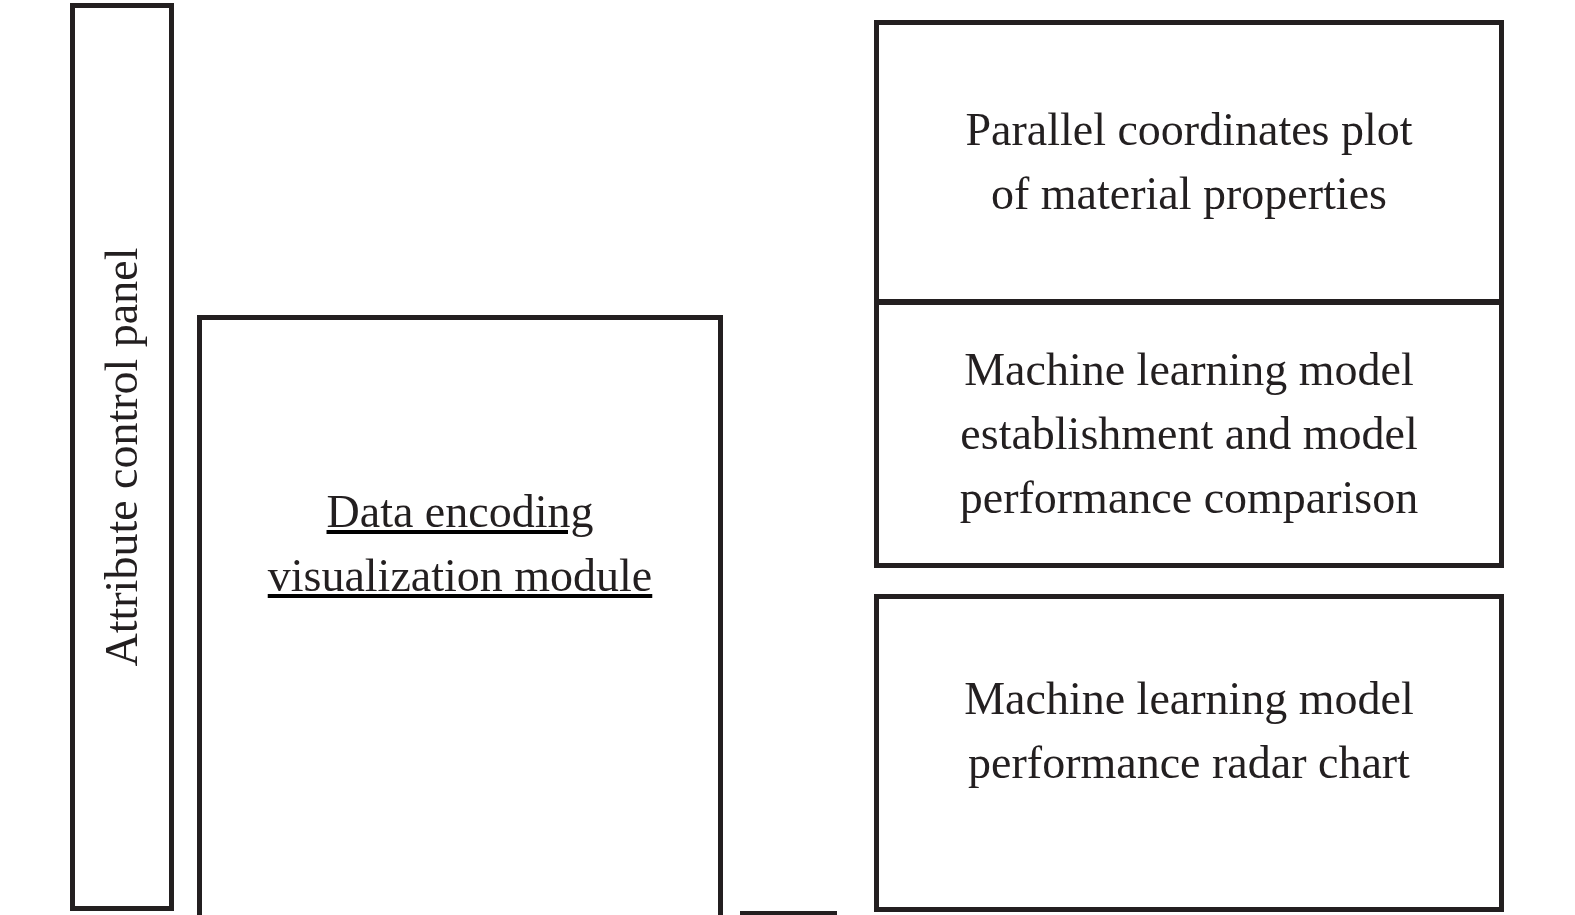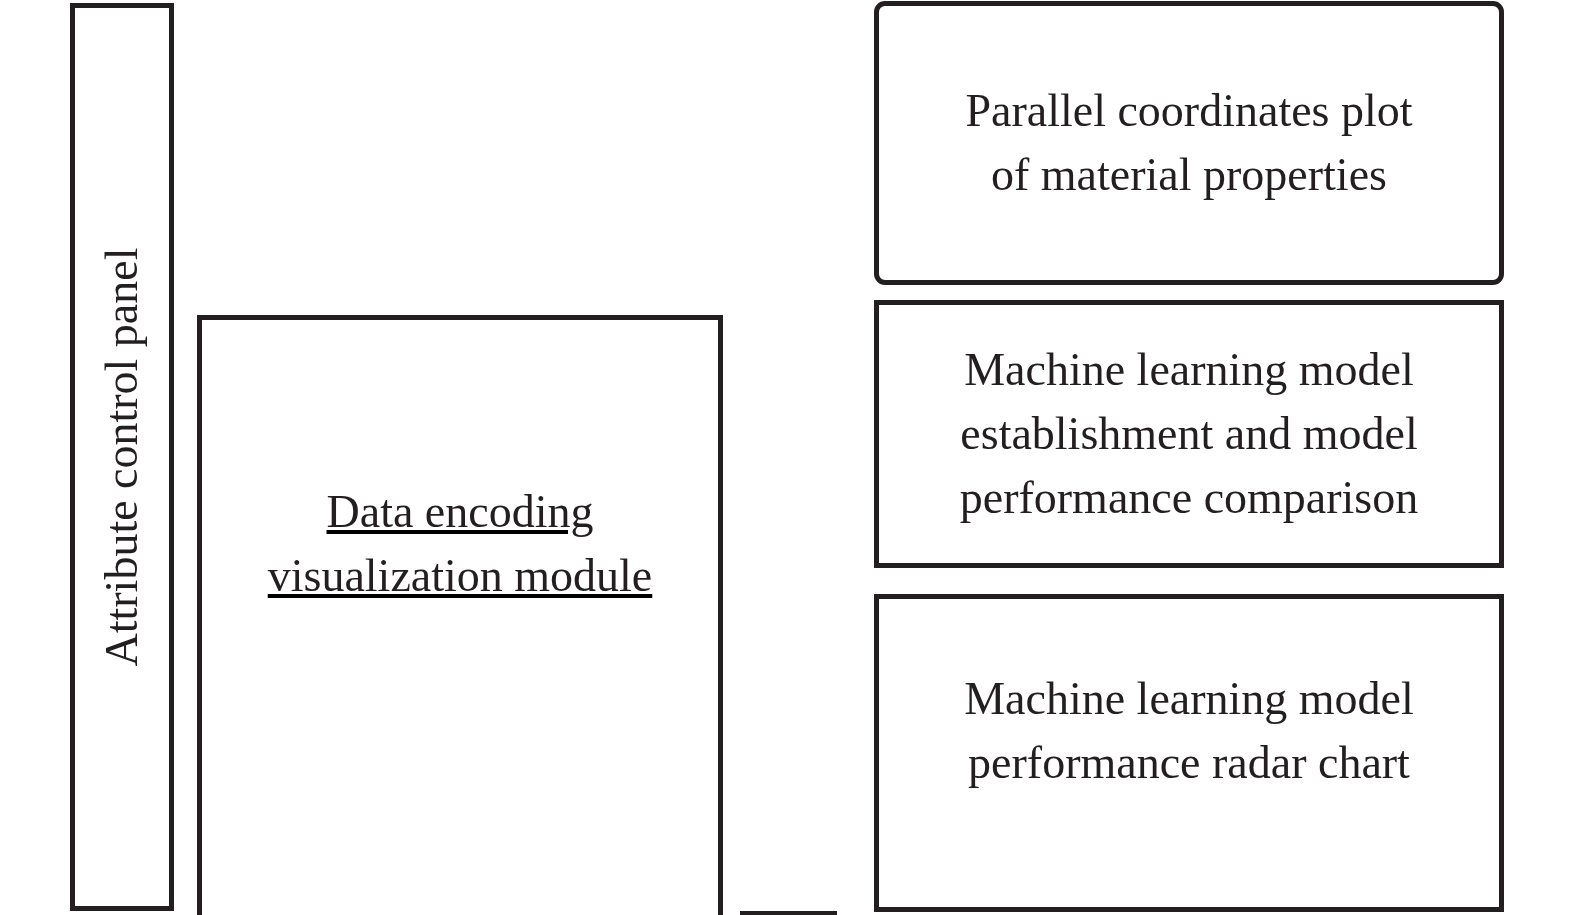--- a/index.html
+++ b/index.html
@@ -43,21 +43,21 @@
     font-size: 46px;
     line-height: 46px;
   }
   
   #panel-attribute { left: 70px;  top: 3px;   width: 104px; height: 908px; }
   #panel-cluster   { left: 197px; top: 3px;   width: 526px; height: 300px; }
   #panel-encoding  { left: 197px; top: 315px; width: 526px; height: 632px;
                      align-items: flex-start; text-decoration: underline; }
   #panel-encoding .label { padding-top: 160px; }
   #panel-cards     { left: 740px; top: 3px;   width: 97px;  height: 909px; }
-  #panel-parallel  { left: 874px; top: 1px;   width: 630px; height: 284px; border-radius: 11px; }
+  #panel-parallel  { left: 874px; top: 20px;   width: 630px; height: 284px; }
   #panel-ml        { left: 874px; top: 300px; width: 630px; height: 268px; }
   #panel-radar     { left: 874px; top: 594px; width: 630px; height: 318px; }
   #panel-radar .label { padding-bottom: 44px; }
 </style>
 </head>
 <body>
 
 <div class="canvas">
 
   <div class="panel vwrap" id="panel-attribute">

